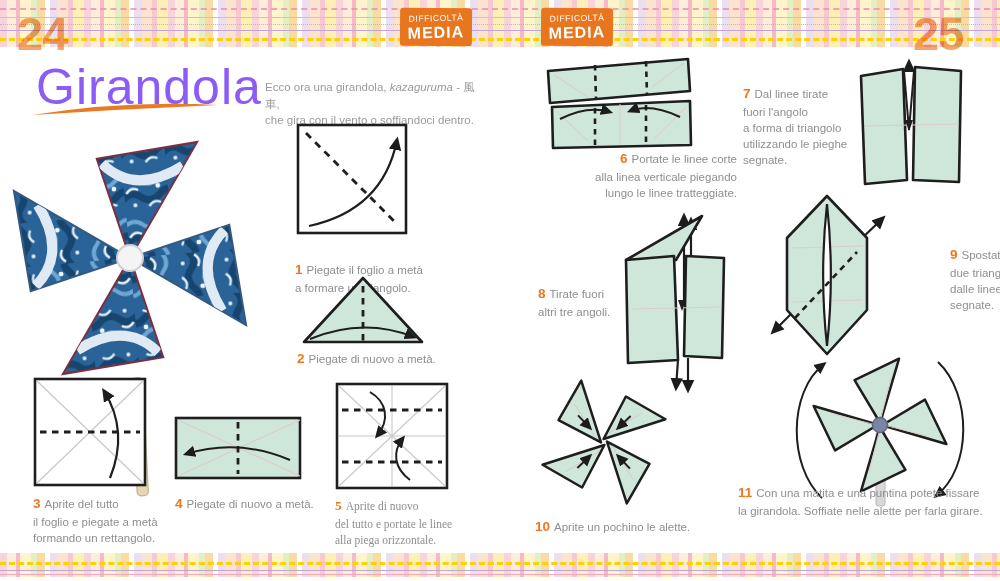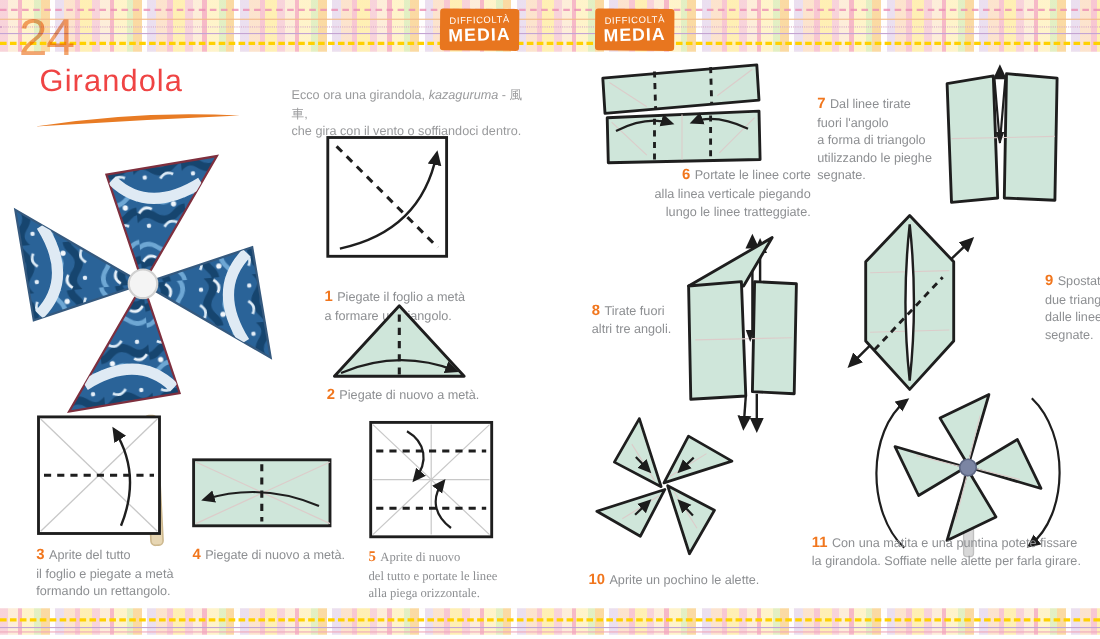--- a/index.html
+++ b/index.html
@@ -20,26 +20,26 @@
         rgba(232,219,240,.85) 50px 58px,
         rgba(252,224,200,.85) 58px 68px,
         rgba(246,183,201,.75) 68px 73px,
         rgba(255,238,170,.85) 73px 84px);
   }
   .plaid .hline{position:absolute; left:0; width:100%;}
   #border-top{top:0; height:47px;}
   #border-bottom{top:553px; height:24px;}
 
   
-  .pageno{position:absolute; font-size:47px; font-weight:normal; color:#ef9150; opacity:.82;
+  .pageno{position:absolute; font-size:47px; font-weight:bold; color:#ef9150; opacity:.82;
           mix-blend-mode:multiply; letter-spacing:-1px; z-index:5;}
 
   
-  #title{position:absolute; left:36px; top:58px; font-size:28px; font-weight:400;
-         color:#ef4444; letter-spacing:1px; z-index:5;}
+  #title{position:absolute; left:36px; top:58px; font-size:50px; font-weight:400;
+         color:#8b5cf6; letter-spacing:1px; z-index:5;}
   #title-swoosh{position:absolute; left:28px; top:99px; z-index:4;}
 
   
   #intro{position:absolute; left:265px; top:79px; width:215px; font-size:11.5px;
          color:#9a9b9d; line-height:1.45;}
   #intro span{white-space:pre-line;}
   #intro em{font-style:italic;margin-top:36px;}
 
   
   .badge{position:absolute; top:8px; width:72px; height:38px; background:#e8761f;
@@ -89,20 +89,21 @@
     <div class="hline" style="top:38px;border-top:3px dashed #ffd100;"></div>
   </div>
 
   <div id="border-bottom" class="plaid">
     <div class="hline" style="top:9px;border-top:3px dashed #ffd100;"></div>
     <div class="hline" style="top:17px;border-top:1px solid #c3a4d4;"></div>
     <div class="hline" style="top:21px;border-top:1px solid #f0a8bc;"></div>
   </div>
 
   <div class="pageno" style="left:17px;top:6px;">24</div>
+  <div class="pageno" style="left:913px;top:6px;">25</div>
 
   <div class="badge" style="left:400px;">
     <div class="b1">Difficoltà</div>
     <div class="b2">MEDIA</div>
   </div>
   <div class="badge" style="left:541px;">
     <div class="b1">Difficoltà</div>
     <div class="b2">MEDIA</div>
   </div>
 
@@ -242,21 +243,21 @@
     <line x1="72" y1="95" x2="72" y2="8" stroke="#1e1e1e" stroke-width="2.2" marker-end="url(#ah)"></line>
     <line x1="79" y1="48" x2="79" y2="12" stroke="#1e1e1e" stroke-width="2.2" marker-end="url(#ah)"></line>
     <polygon points="14,52 90,8 64,52" fill="#cfe6da" stroke="#1e1e1e" stroke-width="2.6" stroke-linejoin="round"></polygon>
     <polygon points="14,52 62,48 66,152 16,155" fill="#cfe6da" stroke="#1e1e1e" stroke-width="2.6" stroke-linejoin="round"></polygon>
     <polygon points="74,48 112,50 110,150 72,148" fill="#cfe6da" stroke="#1e1e1e" stroke-width="2.6" stroke-linejoin="round"></polygon>
     <line x1="20" y1="101" x2="108" y2="99" stroke="#dcccca" stroke-width="1"></line>
     <polygon points="66,92 74,92 70,103" fill="#1e1e1e"></polygon>
     <line x1="66" y1="152" x2="64" y2="180" stroke="#1e1e1e" stroke-width="2.2" marker-end="url(#ah)"></line>
     <line x1="76" y1="150" x2="76" y2="182" stroke="#1e1e1e" stroke-width="2.2" marker-end="url(#ah)"></line>
   </svg>
-  <div class="cap" style="left:538px;top:273px;width:100px;">
+  <div class="cap" style="left:538px;top:285px;width:100px;">
     <span class="num">8</span><span class="captext">Tirate fuori
 altri tre angoli.</span>
   </div>
 
   <svg style="left:765px;top:190px;" width="130" height="172" viewBox="0 0 130 172">
     <line x1="70" y1="74" x2="118" y2="28" stroke="#1e1e1e" stroke-width="2.2" marker-end="url(#ah)"></line>
     <line x1="54" y1="96" x2="8" y2="142" stroke="#1e1e1e" stroke-width="2.2" marker-end="url(#ah)"></line>
     <polygon points="62,6 102,48 102,120 62,164 22,120 22,48" fill="#cfe6da" stroke="#1e1e1e" stroke-width="2.6" stroke-linejoin="round"></polygon>
     <line x1="26" y1="58" x2="98" y2="56" stroke="#dcccca" stroke-width="1"></line>
     <line x1="26" y1="112" x2="98" y2="110" stroke="#dcccca" stroke-width="1"></line>

